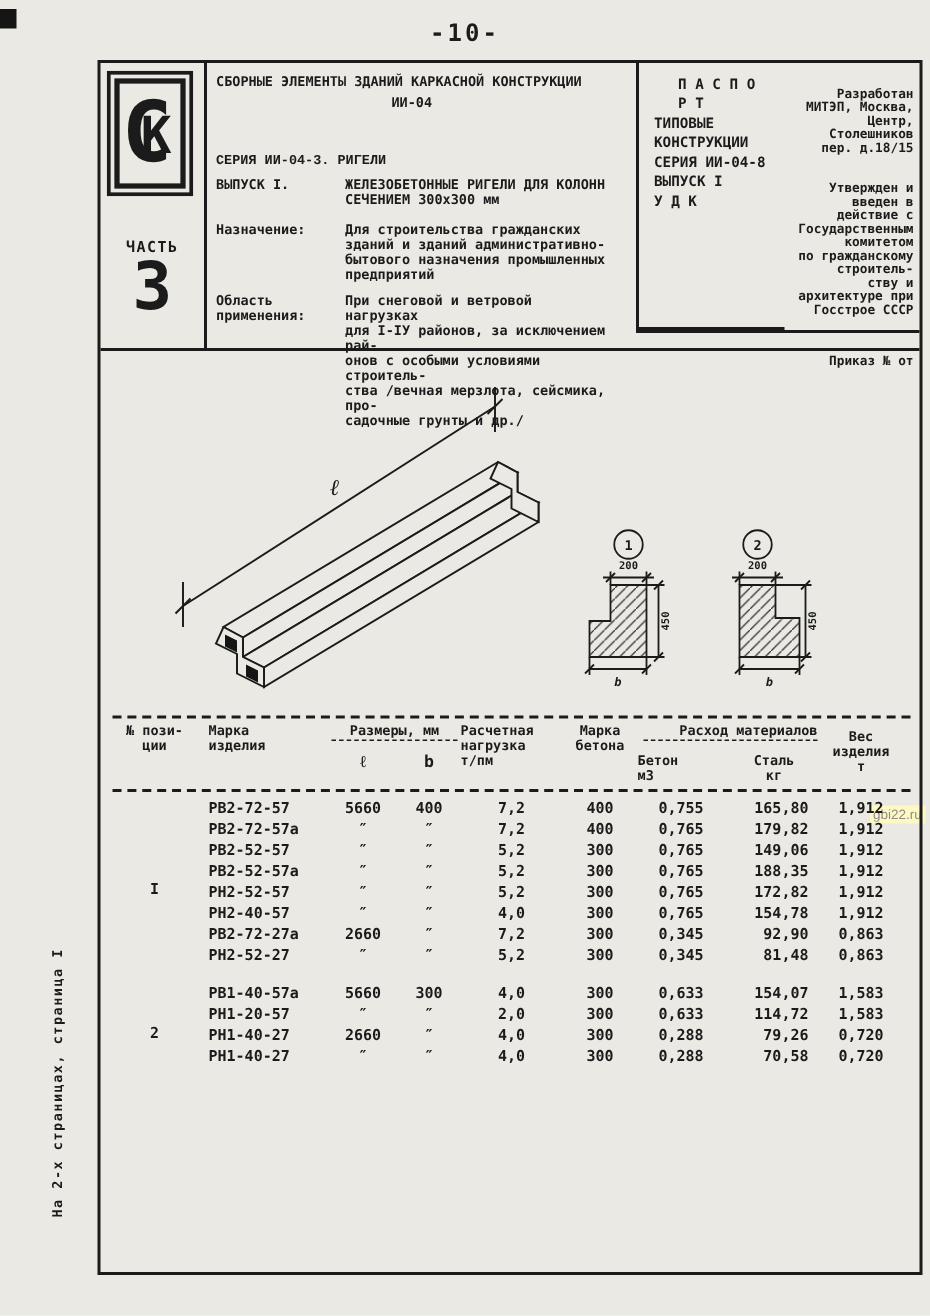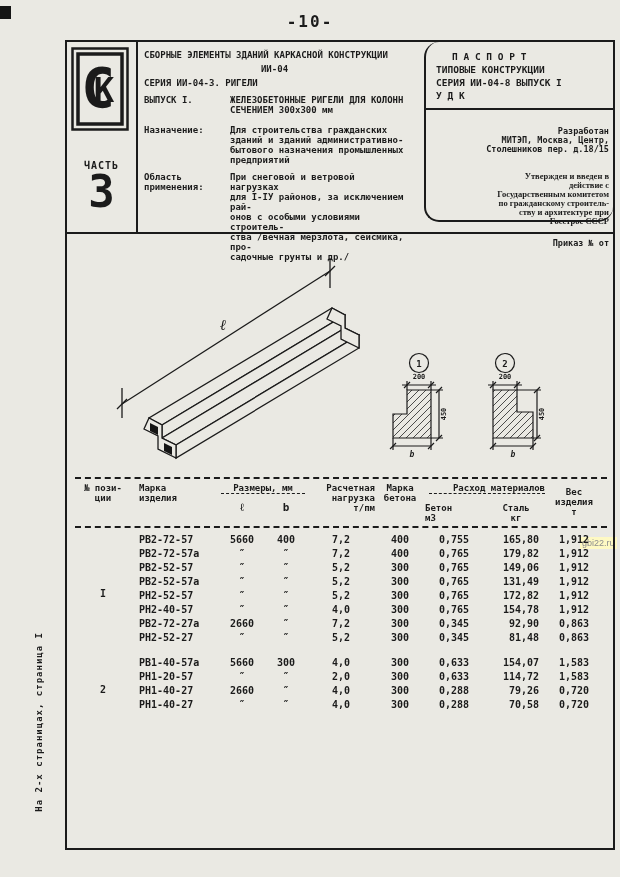--- a/index.html
+++ b/index.html
@@ -14,48 +14,48 @@
   .sheet{position:absolute;left:65px;top:40px;width:546px;height:806px;border:2px solid #1b1b1b;}
   
   .hdr{position:relative;height:190px;border-bottom:2px solid #1b1b1b;display:flex;}
   .hdr-left{width:69px;border-right:2px solid #1b1b1b;position:relative;flex:none;}
   .logo-box{position:absolute;left:4px;top:5px;}
   .part-label{position:absolute;top:118px;left:0;width:100%;text-align:center;font-size:10px;letter-spacing:1px;}
   .part-number{position:absolute;top:126px;left:0;width:100%;text-align:center;font-size:44px;line-height:48px;}
   .hdr-mid{flex:1;padding:6px 19px 0 6px;font-size:9px;line-height:10px;}
   .t1{margin-top:2px;}
   .t2{text-align:center;margin-top:4px;}
-  .t3{margin-top:4px;}
+  .t3{margin-top:28px;font-family:Liberation Mono, monospace;}
   .t-row{display:flex;margin-top:7px;gap:20px;}
   .t-label{width:66px;flex:none;white-space:pre-line;}
   .t-text{white-space:pre-line;}
   .hdr-right{width:187px;flex:none;border-left:2px solid #1b1b1b;border-bottom:2px solid #1b1b1b;
-             height:178px;display:flex;flex-direction:column;border-radius:15px;}
+             height:178px;display:flex;flex-direction:row;}
   .passport-box{border-bottom:2px solid #1b1b1b;padding:8px 10px 6px;font-size:9.5px;line-height:13px;}
   .pp-title{padding-left:16px;}
   .info-box{padding:8px 4px 0;font-size:8.5px;line-height:9px;white-space:pre-line;text-align:right;}
   .info-dev{margin-bottom:9px;}
-  .info-appr{margin-bottom:4px;font-family:Liberation Serif, serif;}
+  .info-appr{margin-bottom:16px;}
   
   .bodyarea{position:relative;height:612px;}
   .beam-svg{position:absolute;left:25px;top:12px;}
   .sections-svg{position:absolute;left:322px;top:116px;}
   svg text{font-family:"DejaVu Sans Mono",monospace;font-weight:700;fill:#1b1b1b;}
   
   .dtable{position:absolute;left:8px;top:243px;width:532px;border-top:2px dashed #1b1b1b;}
   .thead{display:grid;grid-template-columns:56px 88px 88px 68px 50px 124px 50px;
          font-size:9px;line-height:10px;padding:4px 0 3px;border-bottom:2px dashed #1b1b1b;}
   .th{white-space:pre-line;}
   .th-pos{text-align:center;}
   .th-mark{padding-left:8px;}
   .th-sizes-title{text-align:center;border-bottom:1px dashed #1b1b1b;margin:0 2px;}
   .th-sizes-sub{display:flex;margin-top:9px;}
   .th-sizes-sub span:nth-child(1){width:46px;text-align:center;font-size:11px;}
   .th-sizes-sub span:nth-child(2){width:42px;text-align:center;font-size:11px;}
-  .th-load{text-align:right;}
+  .th-load{text-align:left;}
   .th-grade{text-align:center;}
   .th-mat-title{text-align:right;border-bottom:1px dashed #1b1b1b;margin:0 4px;}
   .th-mat-sub{display:flex;margin-top:9px;white-space:pre-line;}
   .th-mat-sub span:nth-child(1){width:58px;text-align:left;}
   .th-mat-sub span:nth-child(2){width:66px;text-align:center;}
   .th-weight{text-align:center;margin-top:4px;}
   .tgroup{position:relative;padding-top:5px;}
   .tgroup[data-gi="1"]{margin-top:6px;}
   .pos-label{position:absolute;left:0;width:56px;text-align:center;font-size:10px;}
   .tgroup[data-gi="0"] .pos-label{top:60px;}
@@ -274,21 +274,21 @@
                 <div class="td c6">149,06</div>
                 <div class="td c7">1,912</div>
               </div>
               <div class="trow">
                 <div class="td c0">РВ2-52-57а</div>
                 <div class="td c1">″</div>
                 <div class="td c2">″</div>
                 <div class="td c3">5,2</div>
                 <div class="td c4">300</div>
                 <div class="td c5">0,765</div>
-                <div class="td c6">131,49</div>
+                <div class="td c6">188,35</div>
                 <div class="td c7">1,912</div>
               </div>
               <div class="trow">
                 <div class="td c0">РН2-52-57</div>
                 <div class="td c1">″</div>
                 <div class="td c2">″</div>
                 <div class="td c3">5,2</div>
                 <div class="td c4">300</div>
                 <div class="td c5">0,765</div>
                 <div class="td c6">172,82</div>

